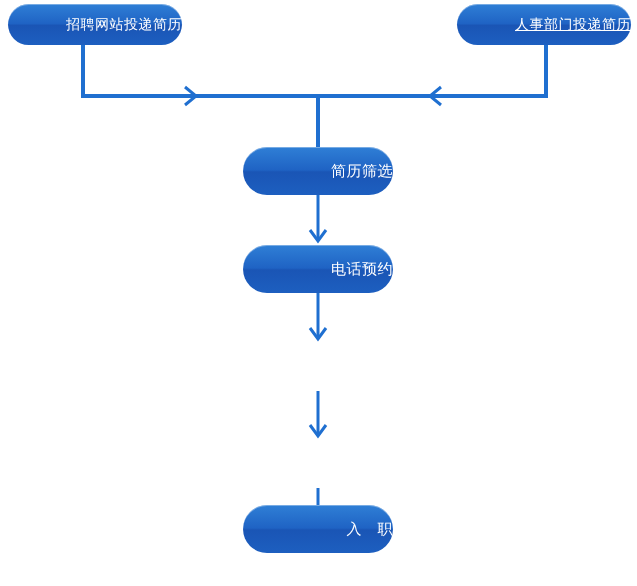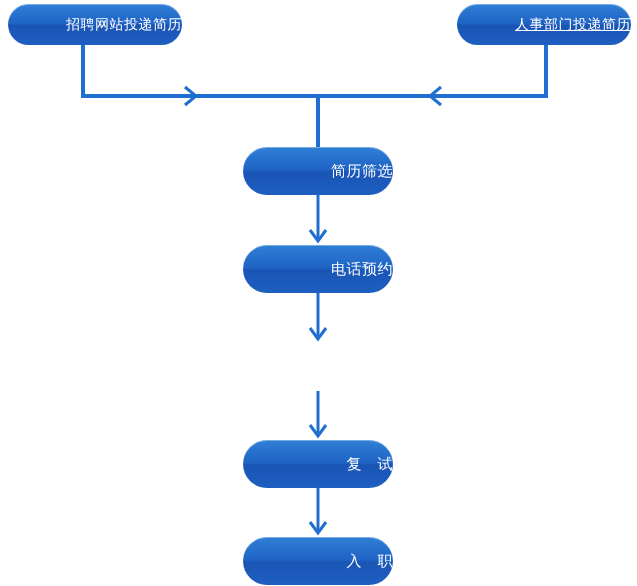--- a/index.html
+++ b/index.html
@@ -83,21 +83,18 @@
 
   <div class="node" style="left:243px; top:147px; width:150px; height:48px;">
     <span>简历筛选</span>
   </div>
 
   <div class="node" style="left:243px; top:245px; width:150px; height:48px;">
     <span>电话预约</span>
   </div>
 
 
-  <div class="node" style="left:243px; top:440px; width:150px; height:48px;">
-    <span>复　试</span>
-  </div>
 
-  <div class="node" style="left:243px; top:537px; width:150px; height:48px;">
+  <div class="node" style="left:243px; top:505px; width:150px; height:48px;">
     <span>入　职</span>
   </div>
 
 </div>
 
 </body></html>

